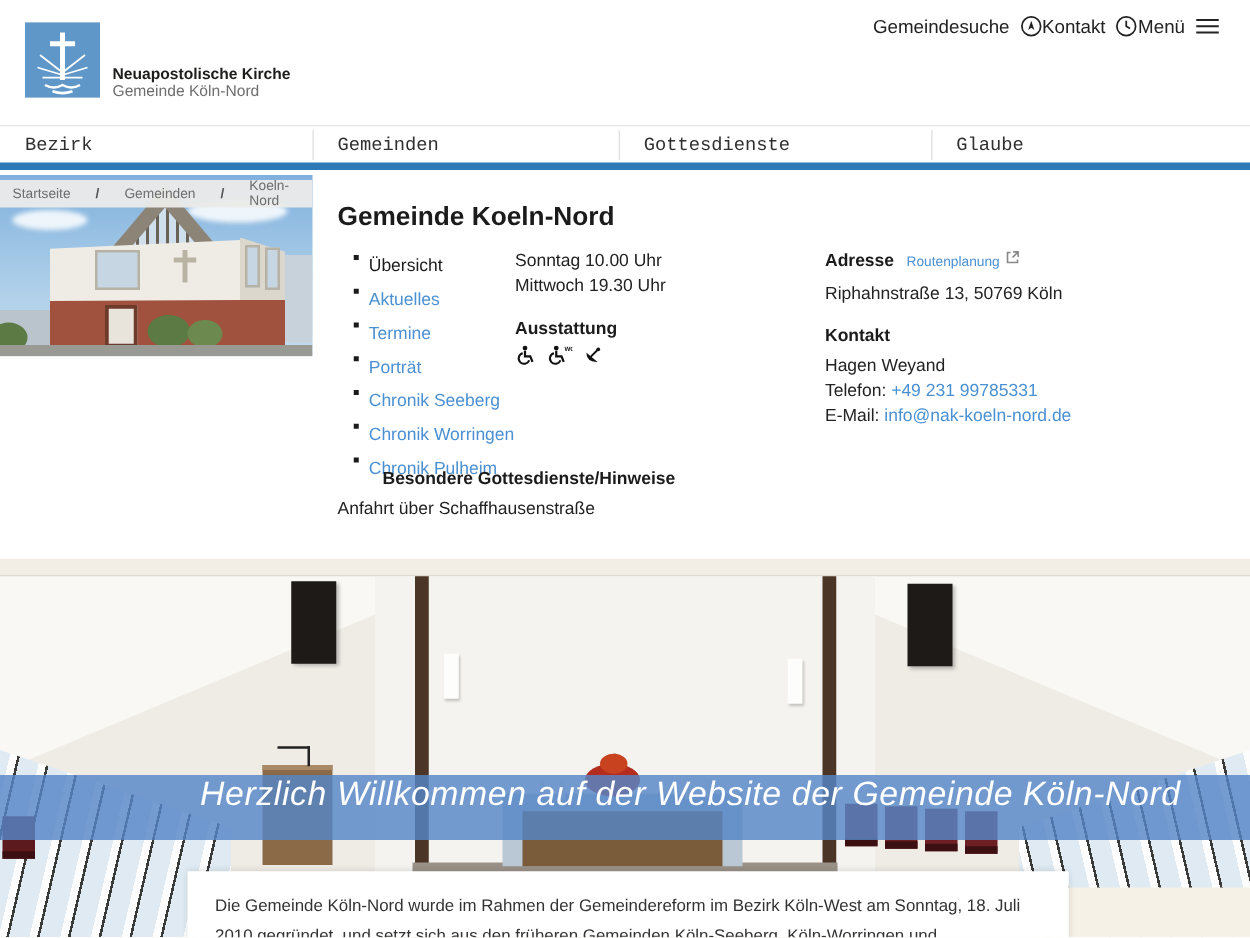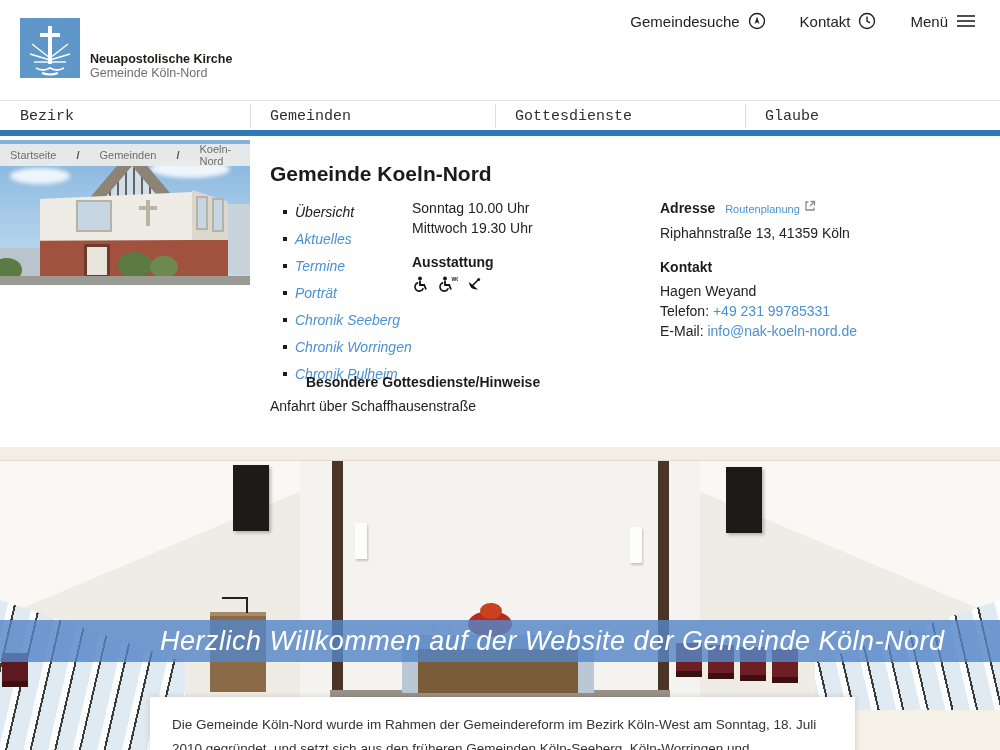--- a/index.html
+++ b/index.html
@@ -6,21 +6,21 @@
   html,body { width:1000px; height:750px; overflow:hidden; background:#fff;
               font-family:"Liberation Sans", sans-serif; color:#222; }
   #page { position:relative; width:1000px; height:750px; overflow:hidden; background:#fff; }
 
   
   .header { position:absolute; top:0; left:0; width:1000px; height:100px; background:#fff; }
   .logo { position:absolute; top:18px; left:20px; width:60px; height:60px; background:#5f97c8; }
   .brand { position:absolute; top:52px; left:90px; line-height:14px; }
   .brand-line1 { font-size:12.5px; font-weight:bold; color:#1d1d1b; }
   .brand-line2 { font-size:12.5px; color:#6e6e6e; }
-  .quicklinks { position:absolute; top:12px; right:24px; display:flex; align-items:center; gap:34px; }
+  .quicklinks { position:absolute; top:12px; right:24px; display:flex; align-items:center; }
   .quicklink { display:flex; align-items:center; gap:8px; font-size:15px; color:#222; cursor:pointer; }
   .quicklink svg { display:block; }
 
   
   .nav { position:absolute; top:100px; left:0; width:1000px; height:30px; background:#fff;
          border-top:1px solid #e3e3e3;font-family:Liberation Mono, monospace; }
   .nav-item { position:absolute; top:7px; font-size:15px; color:#2f2f2f; cursor:pointer; }
   .nav-sep { position:absolute; top:3px; width:1px; height:24px; background:#ddd; }
   .accent-bar { position:absolute; top:130px; left:0; width:1000px; height:6px; background:#2e79b7; }
 
@@ -52,21 +52,21 @@
   .ground { position:absolute; left:0; bottom:0; width:250px; height:9px; background:#9a9a94; }
 
   .breadcrumb { position:absolute; top:4px; left:0; height:22px; background:rgba(235,235,233,0.95);
                 display:flex; align-items:center; padding:0 10px; gap:20px; font-size:11px; color:#6d6d6d; }
   .breadcrumb .sep { color:#555; font-weight:bold; }
   .breadcrumb .crumb { cursor:pointer; }
 
   .page-title { position:absolute; top:26px; left:270px; font-size:21px; font-weight:bold; color:#1b1b1b; }
 
   .side-menu { position:absolute; top:68px; left:283px; width:130px; }
-  .menu-item { display:flex; align-items:center; gap:8px; margin-bottom:11px; font-size:14px; cursor:pointer;font-style:italic; }
+  .menu-item { display:flex; align-items:flex-start; gap:8px; margin-bottom:11px; font-size:14px; cursor:pointer; }
   .menu-item .sq { width:4px; height:4px; background:#1b1b1b; flex:0 0 auto; }
   .menu-item.active { color:#1b1b1b; }
   .menu-item.link { color:#4a90d2; }
 
   .col-mid { position:absolute; top:62px; left:412px; width:230px; font-size:14px; line-height:20px; }
   .col-right { position:absolute; top:62px; left:660px; width:300px; font-size:14px; line-height:20px; }
   .h-bold { font-weight:bold; color:#1b1b1b; margin-bottom:4px; }
   .mt { margin-top:14px; }
   .equip-icons { display:flex; gap:8px; margin-top:4px; }
   .link-blue { color:#4a90d2; cursor:pointer; text-decoration:none; }
@@ -96,22 +96,22 @@
   .lectern { border-top:4px solid #a88a66; }
   .mic { position:absolute; top:150px; left:222px; width:26px; height:16px; border-top:2px solid #222; border-right:2px solid #222; }
   .altar { position:absolute; top:188px; left:402px; width:192px; height:58px; background:#b9c8d4; }
   .altar-wood { position:absolute; top:202px; left:418px; width:160px; height:44px; background:#7a5b3a; }
   .flower { position:absolute; background:#b32c1e; border-radius:50%; }
   .stem { position:absolute; width:2px; background:#253018; }
   .candle { position:absolute; width:4px; height:14px; background:#efe8d8; }
   .chair { position:absolute; width:26px; height:34px; background:#6d1f24; border-bottom:6px solid #3c1013; }
   .cream-br { position:absolute; top:263px; left:828px; width:172px; height:40px; background:#f5f1e6; }
 
-  .banner { position:absolute; top:173px; left:0; width:1000px; height:42px; background:rgba(86,134,199,0.82);
-            display:flex; align-items:center; }
+  .banner { position:absolute; top:173px; left:0; width:1000px; height:52px; background:rgba(86,134,199,0.82);
+            display:flex; }
   .banner-text { margin-left:160px; font-size:27px; font-style:italic; color:#fff; font-weight:normal;
                  letter-spacing:0.5px; white-space:nowrap; }
 
   
   .card { position:absolute; top:697px; left:150px; width:705px; height:120px; background:#fff;
           box-shadow:0 0 6px rgba(0,0,0,0.15); padding:16px 22px 0 22px; }
   .card-text { font-size:13.5px; line-height:24px; color:#333; }
 </style>
 </head>
 <body>
@@ -271,21 +271,21 @@
 
     <div class="col-right">
       <div class="h-bold">
         <span>Adresse</span>
         <span class="link-blue route">Routenplanung</span>
         <svg width="12" height="12" viewBox="0 0 12 12" style="vertical-align:1px">
           <path d="M4.5 2 H2 V10 H10 V7.5" fill="none" stroke="#8a8a8a" stroke-width="1.3"></path>
           <path d="M6.5 1.5 H10.5 V5.5 M10.5 1.5 L6 6" fill="none" stroke="#8a8a8a" stroke-width="1.3"></path>
         </svg>
       </div>
-      <div>Riphahnstraße 13, 41359 Köln</div>
+      <div>Riphahnstraße 13, 50769 Köln</div>
       <div class="h-bold mt">Kontakt</div>
       <div>Hagen Weyand</div>
       <div>
         <span>Telefon:</span>
         <span class="link-blue">+49 231 99785331</span>
       </div>
       <div>
         <span>E-Mail:</span>
         <span class="link-blue">info@nak-koeln-nord.de</span>
       </div>

